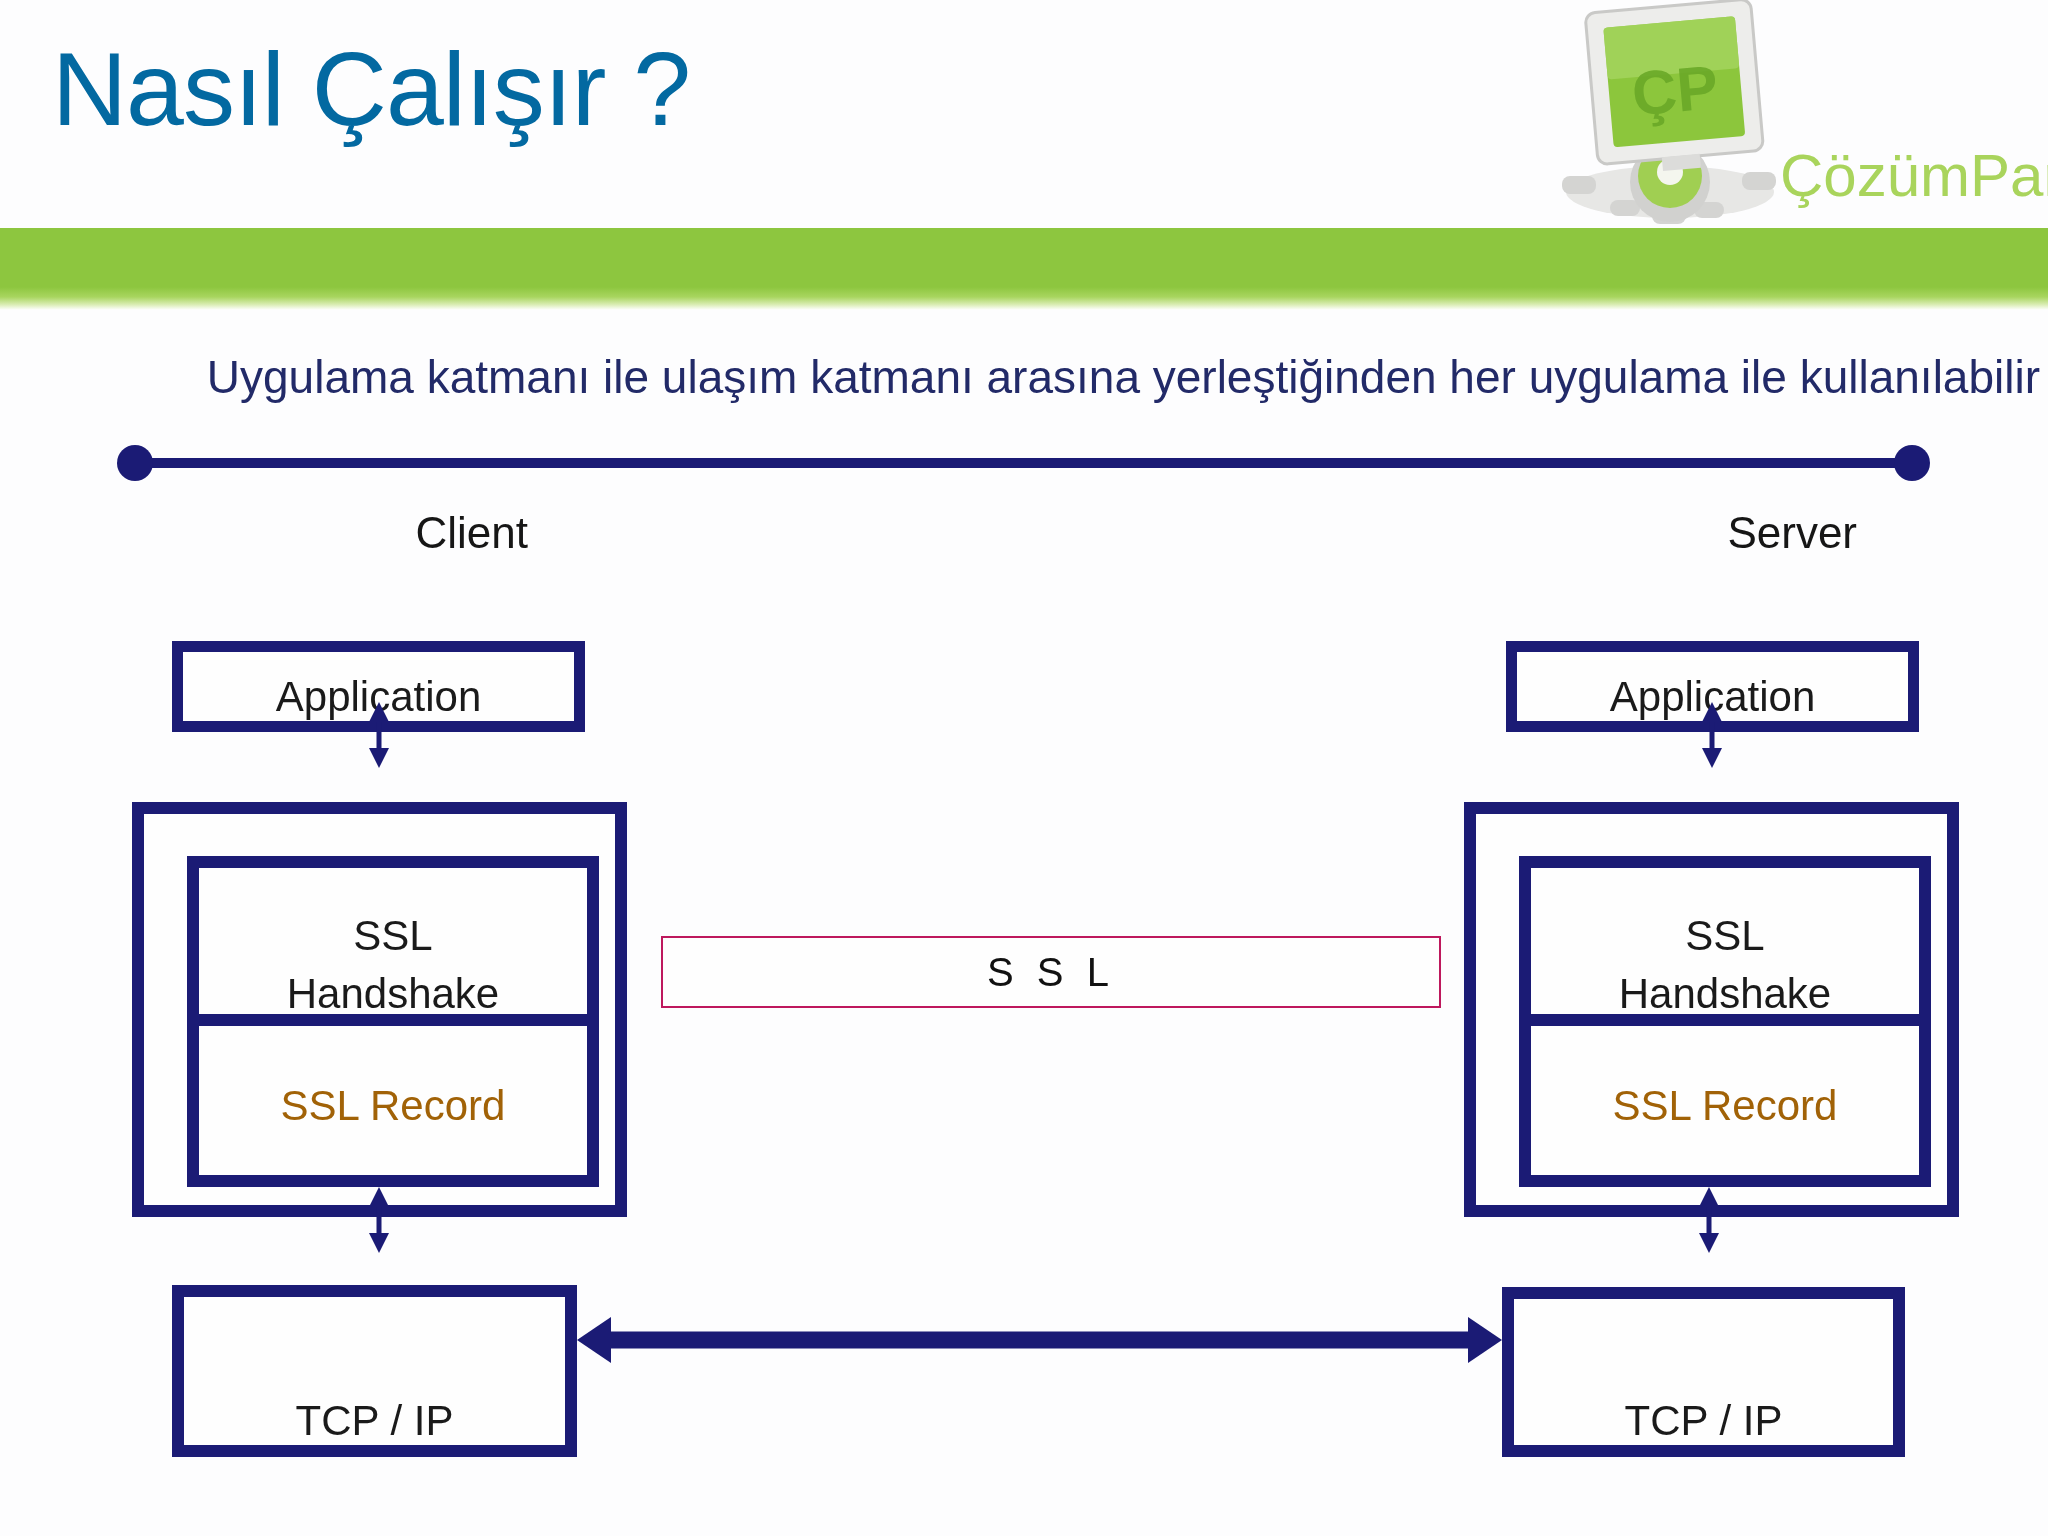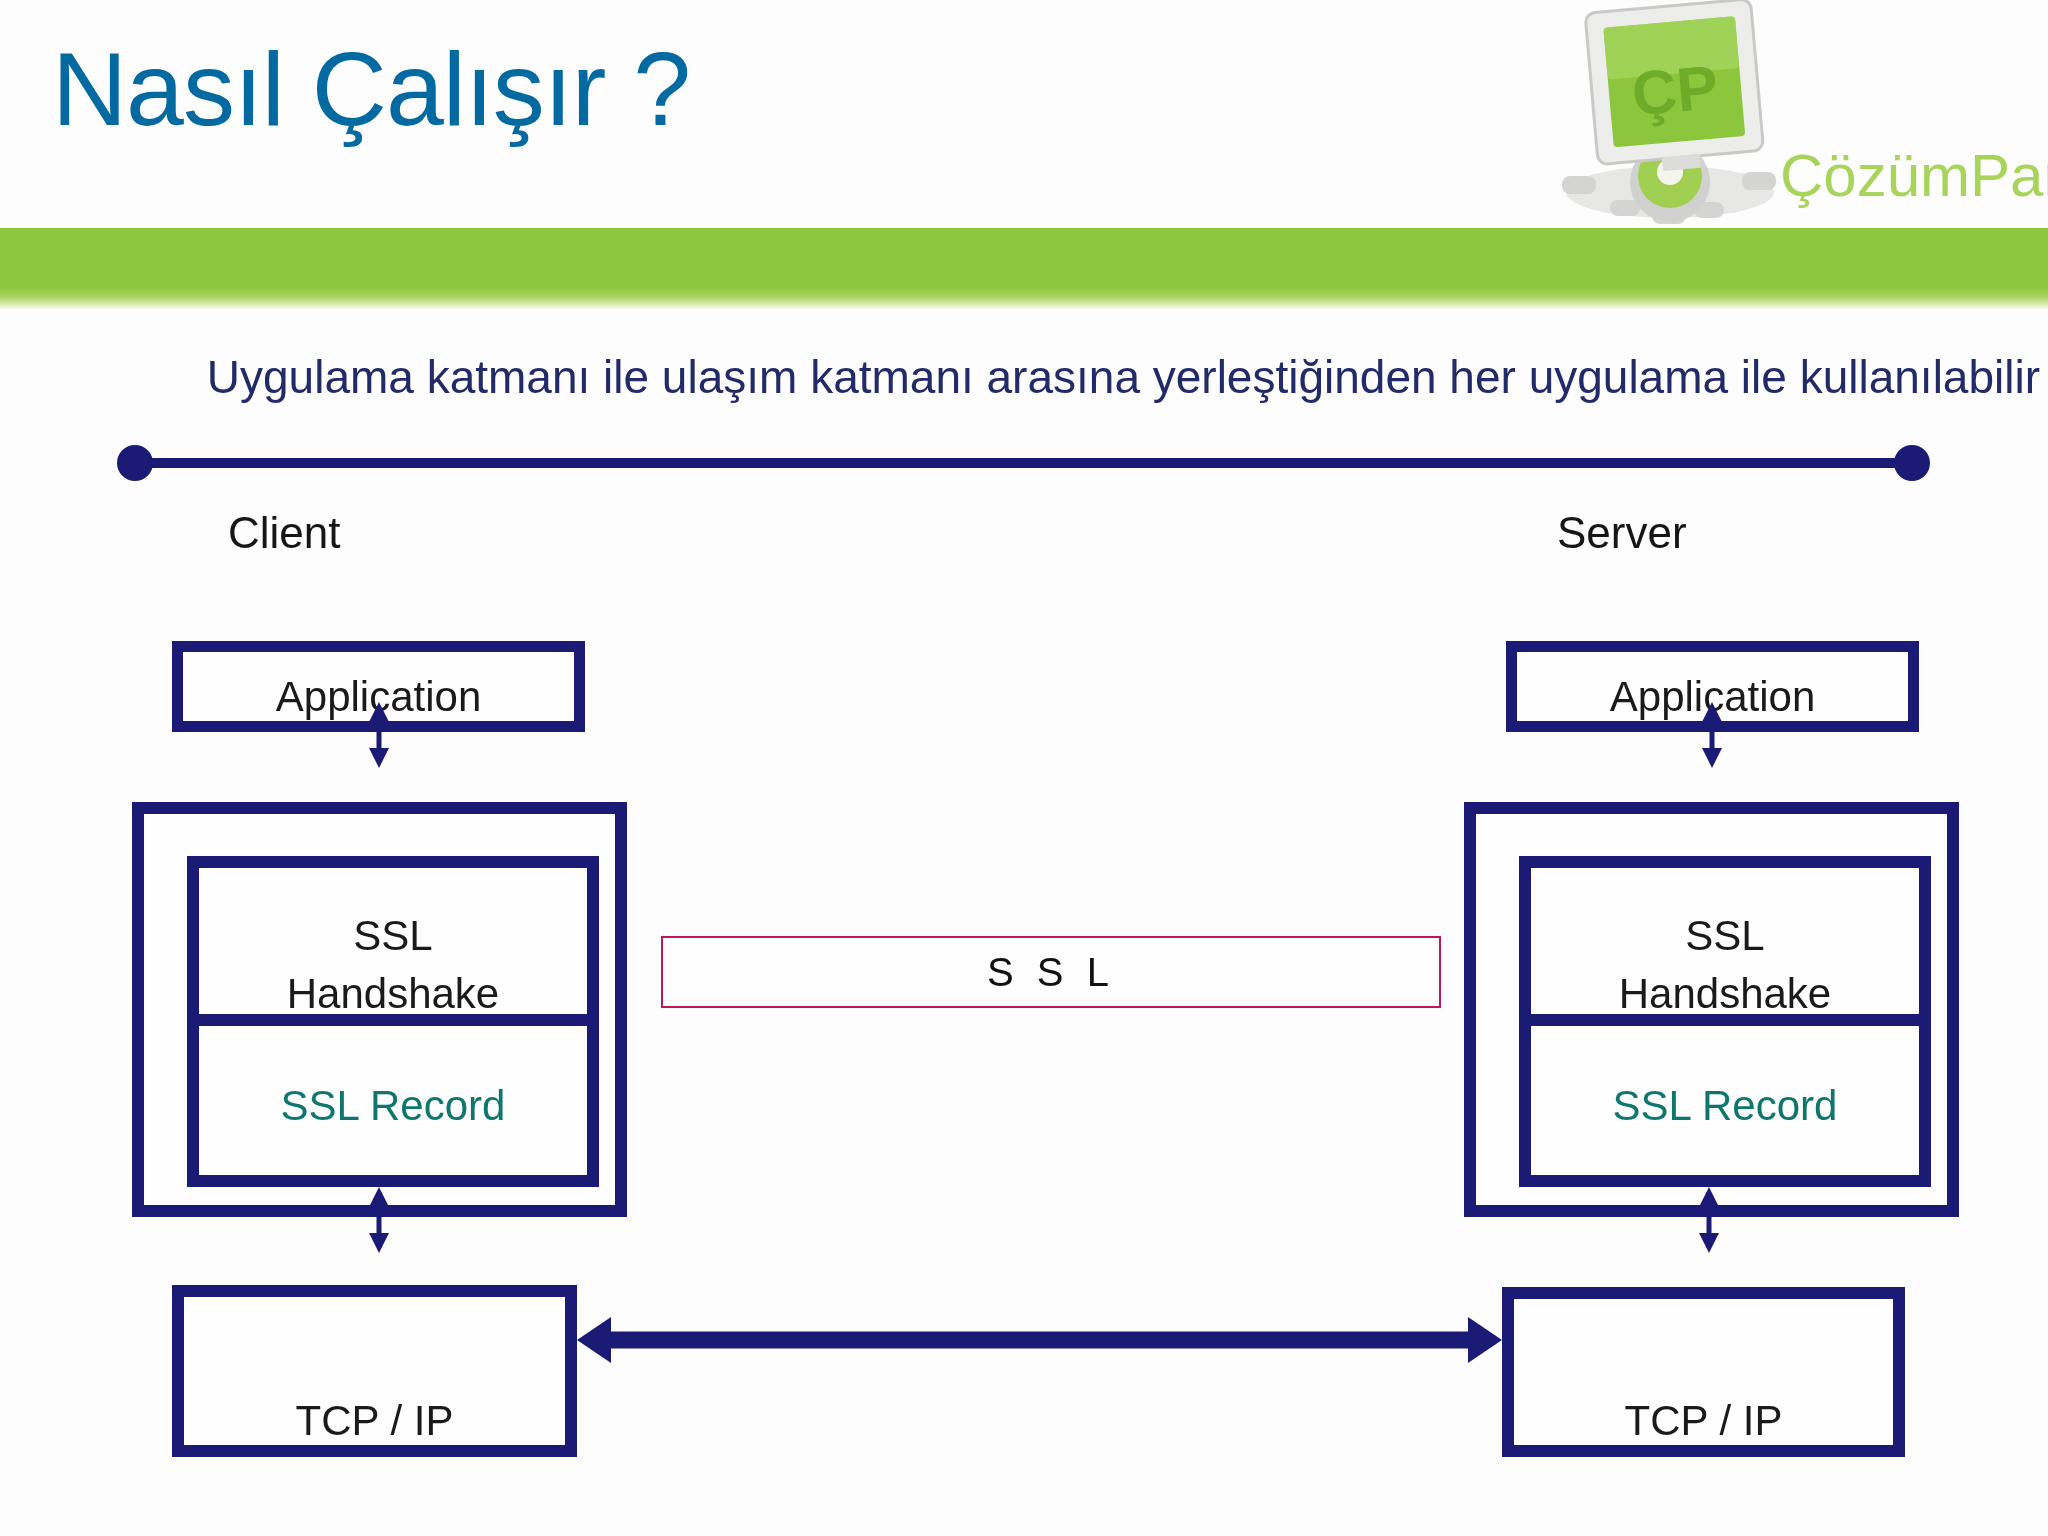--- a/index.html
+++ b/index.html
@@ -38,21 +38,21 @@
     color:var(--text-navy);
     white-space:nowrap;
     text-align:right;
   }
   
   .span-line{left:135px;top:458px;width:1777px;height:10px;background:var(--navy);}
   .dot{width:36px;height:36px;border-radius:50%;background:var(--navy);top:445px;}
   .dot-left{left:117px;}
   .dot-right{left:1894px;}
   .col-label{
-    top:508px;font-size:44px;color:#161616;width:300px;text-align:left;
+    top:508px;font-size:44px;color:#161616;width:300px;text-align:right;
   }
   .client-label{left:228px;}
   .server-label{left:1557px;}
   
   .dbox{
     background:#fefefe;
     border:12px solid var(--navy);
     box-sizing:border-box;
     display:flex;align-items:flex-end;justify-content:center;
     font-size:42px;color:#1a1a1a;text-align:center;margin-top:32px;
@@ -71,21 +71,21 @@
     font-size:42px;line-height:58px;text-align:center;
     white-space:pre-line;z-index:1;color:#1a1a1a;
   }
   .divider{
     position:absolute;left:0;top:146px;width:100%;height:12px;
     background:var(--navy);z-index:2;
   }
   .rec-text{
     position:absolute;left:0;top:168px;width:100%;bottom:0;
     display:flex;align-items:center;justify-content:center;
-    font-size:42px;color:#0f766e;
+    font-size:42px;color:#a16207;
   }
   .tcp-left{left:172px;top:1253px;width:405px;height:172px;}
   .tcp-right{left:1502px;top:1255px;width:403px;height:170px;}
   .ssl-channel{
     left:661px;top:936px;width:780px;height:72px;
     background:#fefefe;border:2px solid #be185d;box-sizing:border-box;
     display:flex;align-items:center;justify-content:center;
     font-size:40px;color:#111;letter-spacing:6px;
   }
   svg{display:block;}

